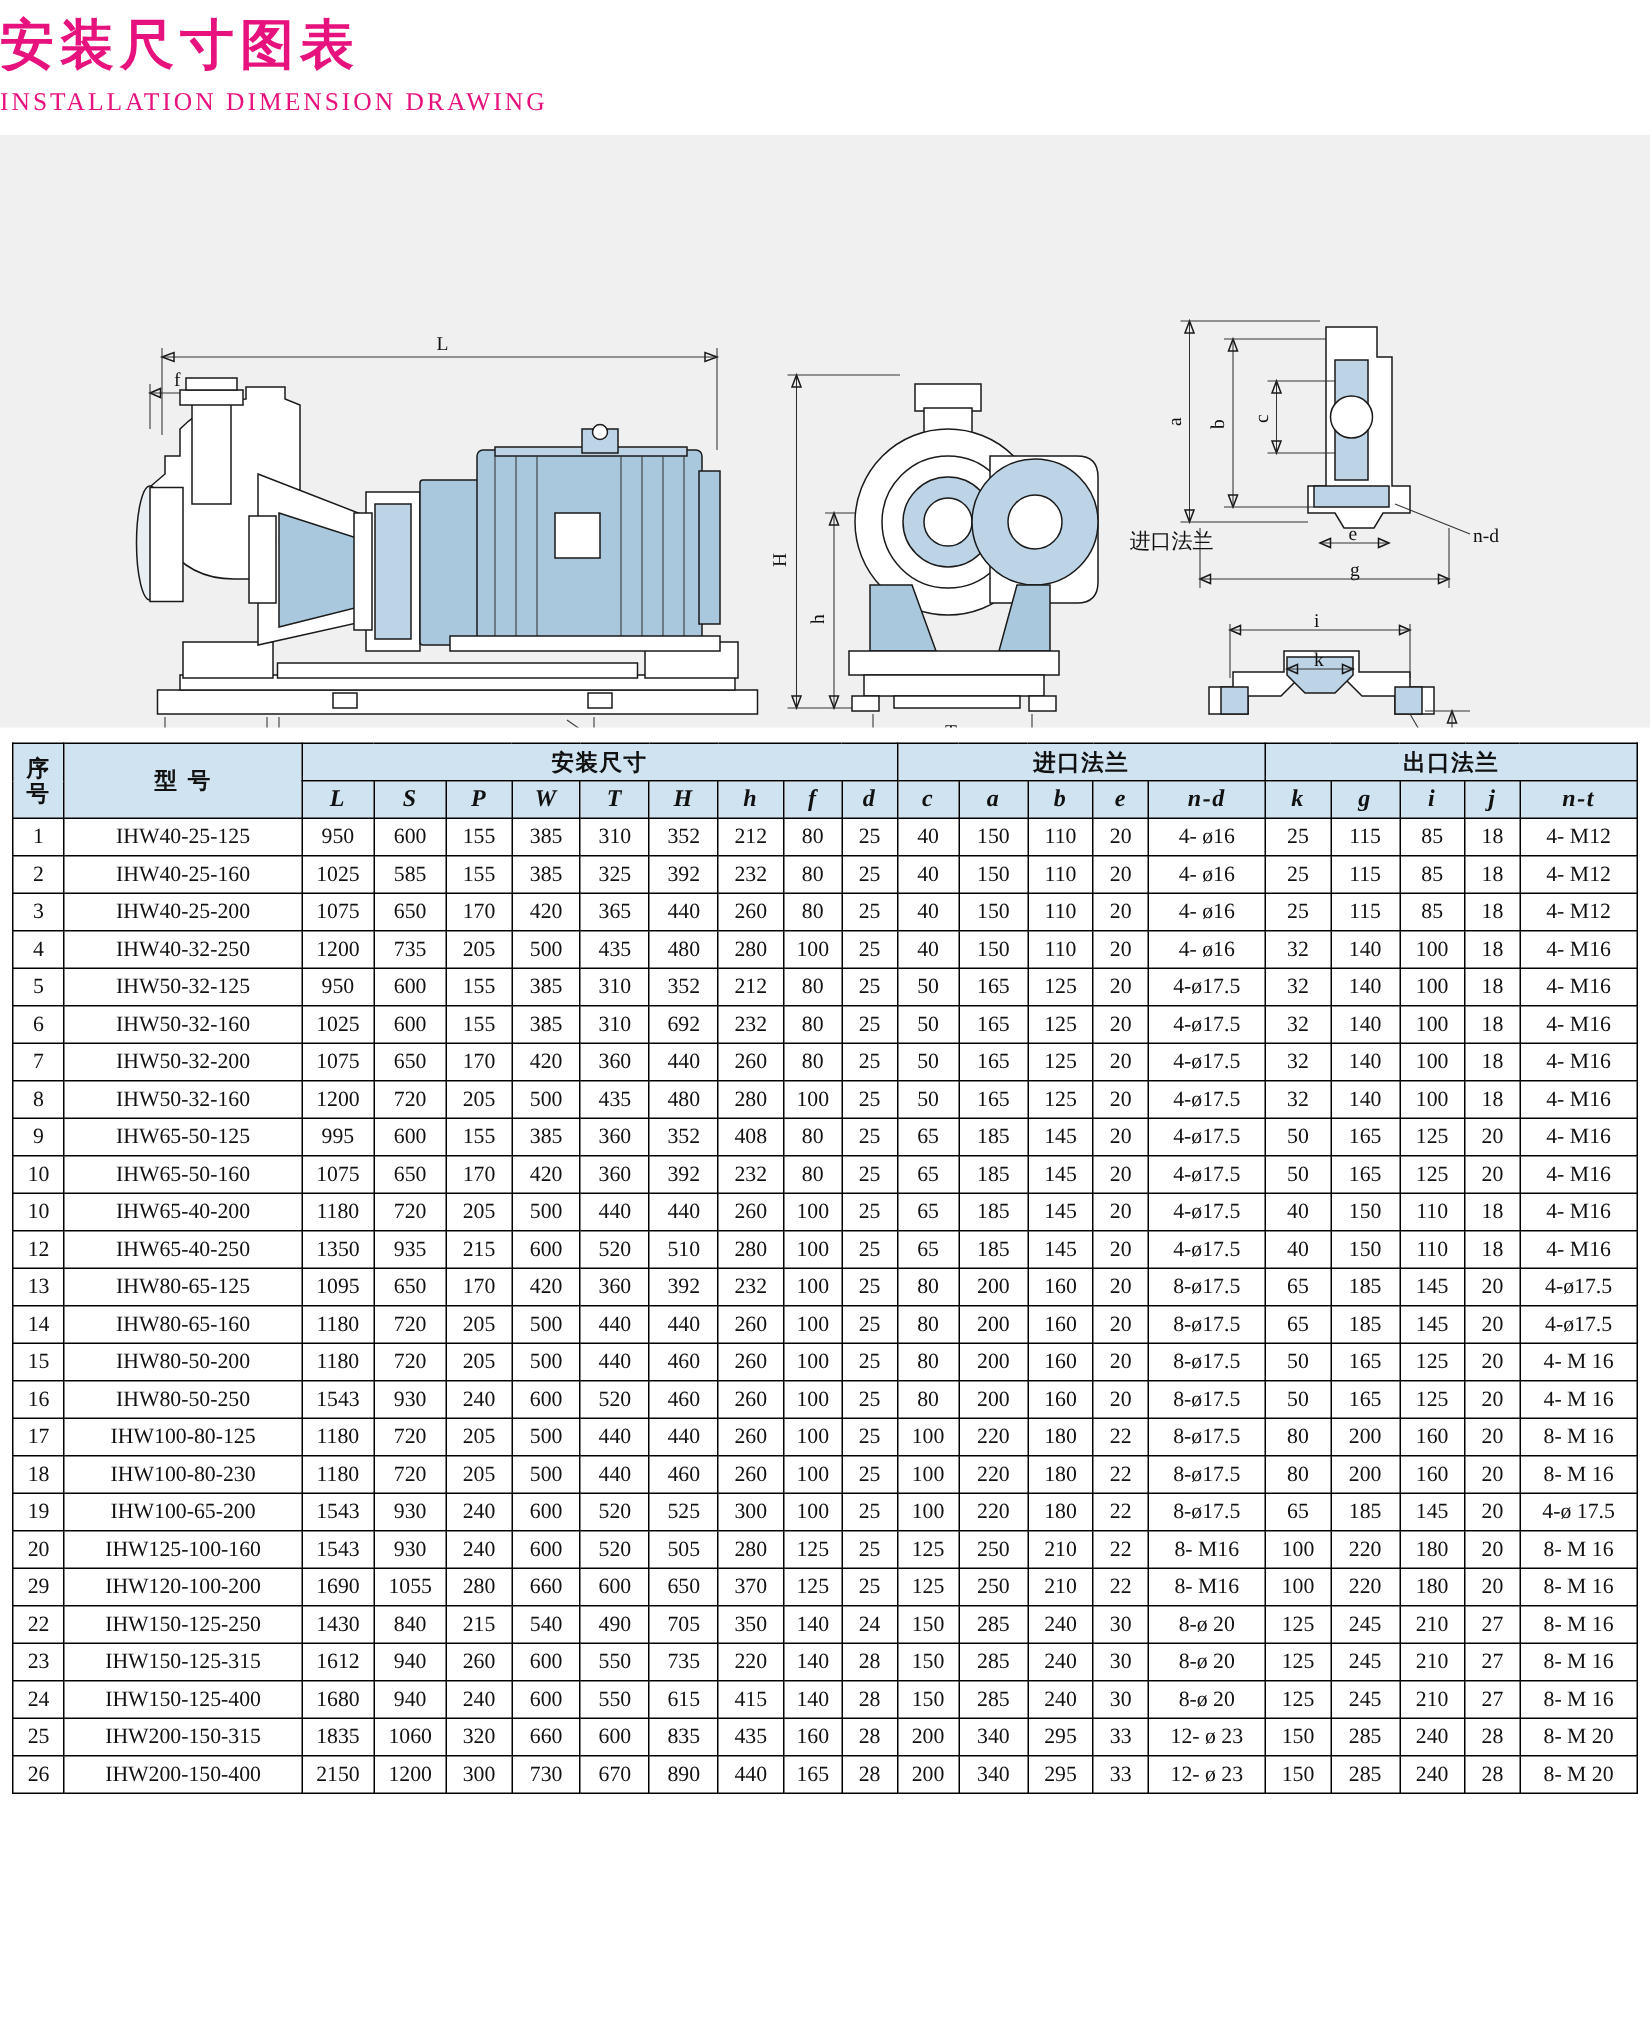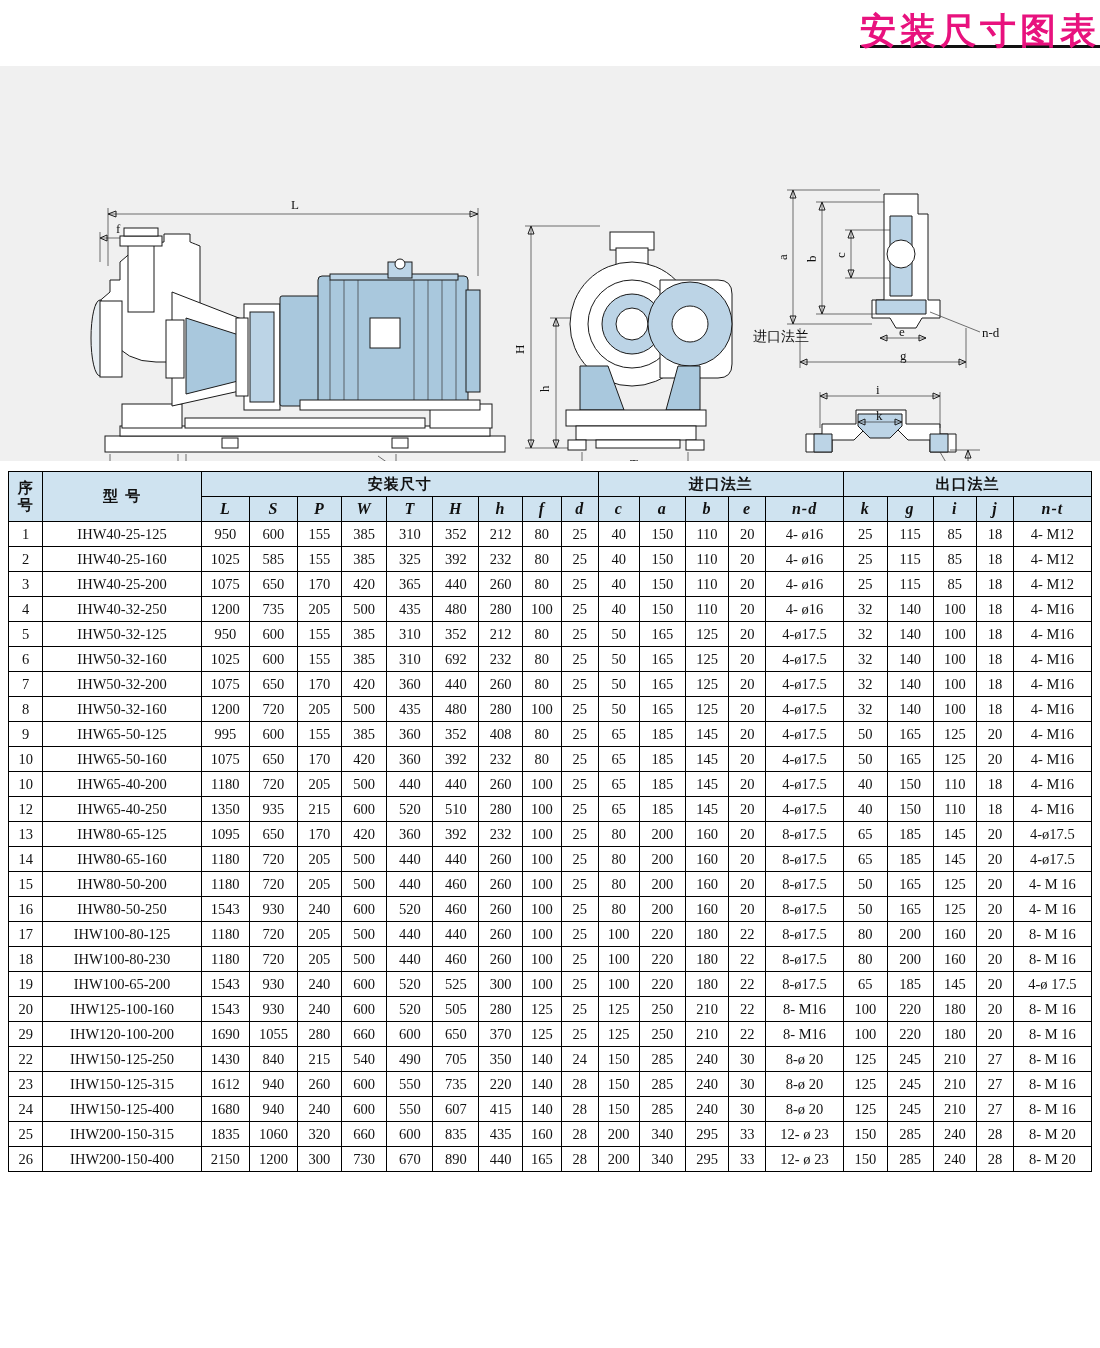--- a/index.html
+++ b/index.html
@@ -6,21 +6,21 @@
   body{
     width:1100px;height:1348px;
     background:#ffffff;
     font-family:"Liberation Serif", serif;
     color:#111;
     overflow:hidden;
   }
   .page{width:1100px;height:1348px;position:relative;}
 
   
-  .header{text-align:right;padding-top:8px;text-decoration:underline;}
+  .header{text-align:left;padding-top:8px;}
   .title-cn{
     font-family:"DejaVu Sans", sans-serif;
     font-weight:bold;
     font-size:36px;
     color:#e8127e;
     letter-spacing:4px;
     line-height:46px;
   }
   .title-en{
     font-family:"Liberation Serif", serif;
@@ -70,20 +70,21 @@
   .hdr-model{font-family:"DejaVu Sans", sans-serif;font-size:16px;letter-spacing:8px;}
   td.num{font-size:14.5px;}
 </style>
 </head>
 <body>
 
 <div class="page">
 
   <div class="header">
     <div class="title-cn">安装尺寸图表</div>
+    <div class="title-en">INSTALLATION DIMENSION DRAWING</div>
   </div>
 
   <div class="drawing">
     <svg width="1100" height="395" viewBox="0 0 1100 395" xmlns="http://www.w3.org/2000/svg">
       <style>
         .ln{stroke:#1a1a1a;stroke-width:1;fill:none;}
         .lnb{stroke:#1a1a1a;stroke-width:1.4;fill:none;}
         .thin{stroke:#333;stroke-width:0.7;fill:none;}
         .dash{stroke:#333;stroke-width:0.7;fill:none;stroke-dasharray:6 3 2 3;}
         .fillblue{fill:#a9c8dd;stroke:#1a1a1a;stroke-width:1;}
@@ -897,21 +898,21 @@
             <td class="num">8- M 16</td>
           </tr>
           <tr>
             <td>24</td>
             <td class="model">IHW150-125-400</td>
             <td class="num">1680</td>
             <td class="num">940</td>
             <td class="num">240</td>
             <td class="num">600</td>
             <td class="num">550</td>
-            <td class="num">607</td>
+            <td class="num">615</td>
             <td class="num">415</td>
             <td class="num">140</td>
             <td class="num">28</td>
             <td class="num">150</td>
             <td class="num">285</td>
             <td class="num">240</td>
             <td class="num">30</td>
             <td class="num">8-ø 20</td>
             <td class="num">125</td>
             <td class="num">245</td>

